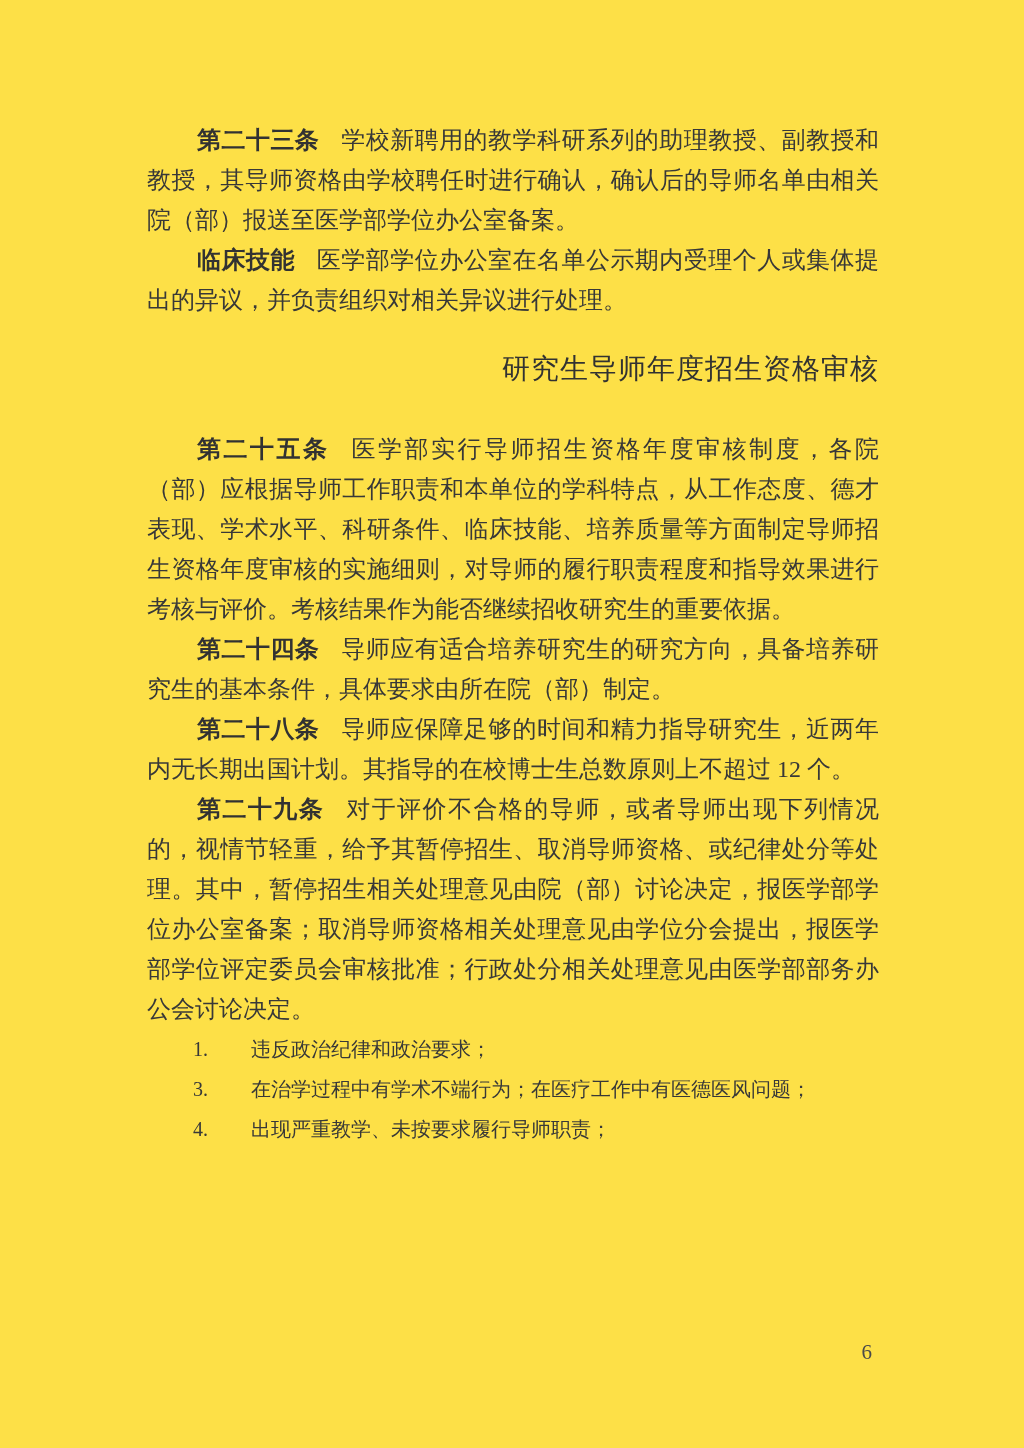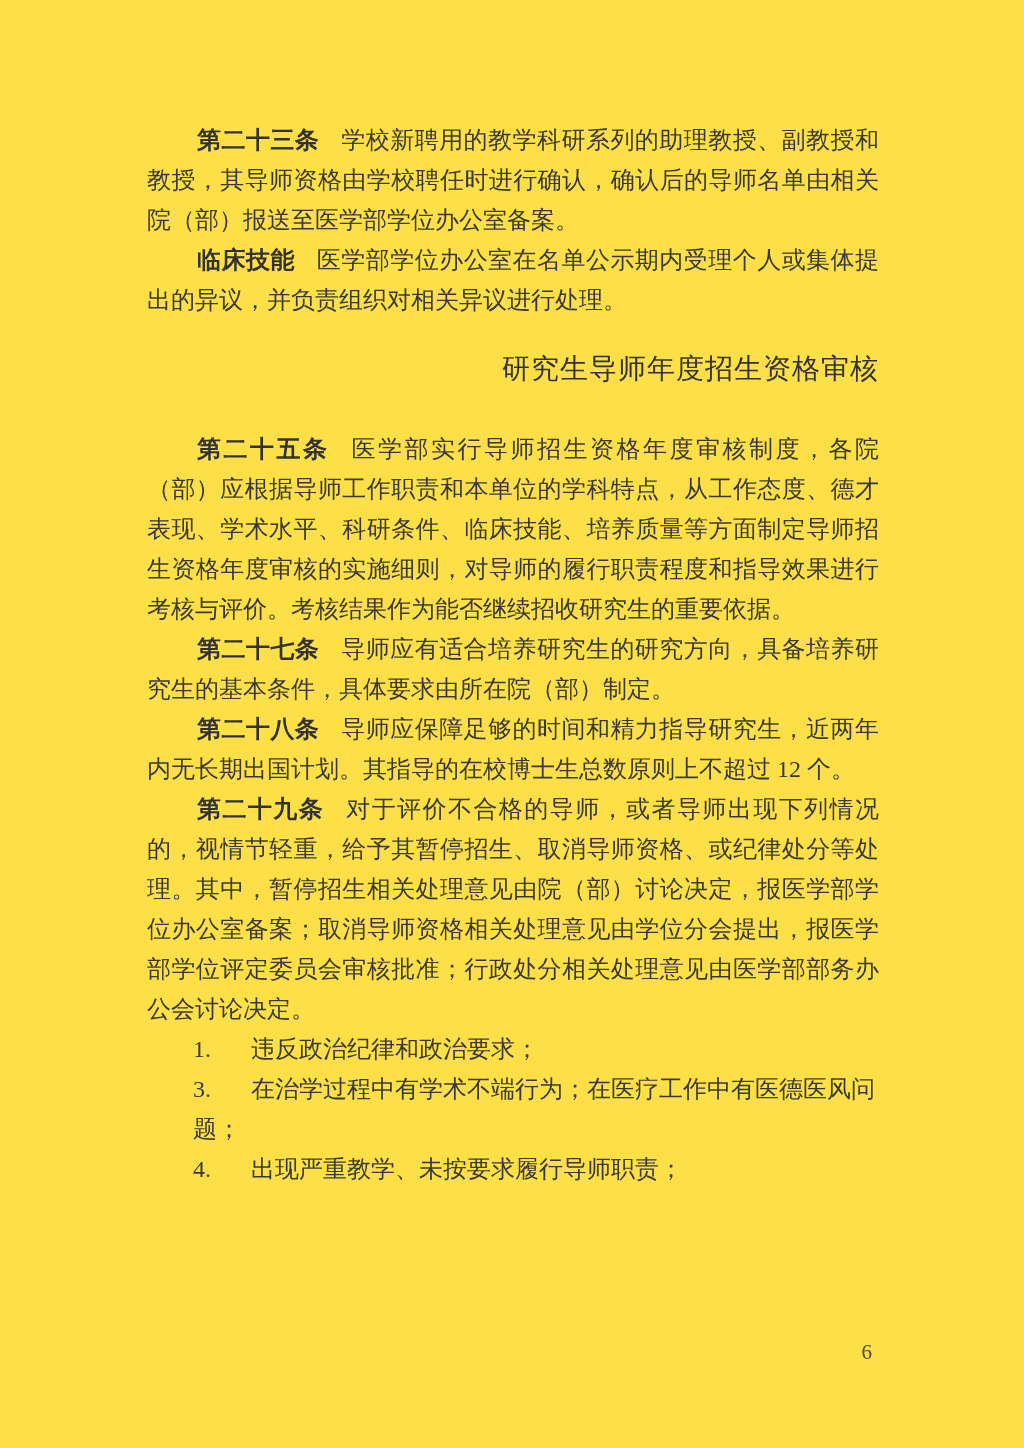--- a/index.html
+++ b/index.html
@@ -42,21 +42,21 @@
     text-align: right;
     color: #323232;
     letter-spacing: 1px;
   }
   .clause-list {
     list-style: none;
     margin: 0;
     padding: 0;
   }
   .clause {
-    font-size: 24px;
+    font-size: 20px;
     line-height: 40px;
     padding-left: 46px;
     text-align: left;
   }
   .clause-num {
     display: inline-block;
     width: 58px;
   }
   .page-number {
     position: absolute;
@@ -75,21 +75,21 @@
 
     <p class="para"><span class="art-num">第二十三条</span><span>学校新聘用的教学科研系列的助理教授、副教授和教授，其导师资格由学校聘任时进行确认，确认后的导师名单由相关院（部）报送至医学部学位办公室备案。</span></p>
 
     <p class="para"><span class="art-num">临床技能</span><span>医学部学位办公室在名单公示期内受理个人或集体提出的异议，并负责组织对相关异议进行处理。</span></p>
 
     <h2 class="section-heading">研究生导师年度招生资格审核</h2>
 
     <p class="para"><span class="art-num">第二十五条</span><span>医学部实行导师招生资格年度审核制度，各院（部）应根据导师工作职责和本单位的学科特点，从工作态度、德才表现、学术水平、科研条件、临床技能、培养质量等方面制定导师招生资格年度审核的实施细则，对导师的履行职责程度和指导效果进行考核与评价。考核结果作为能否继续招收研究生的重要依据。</span></p>
 
 
-    <p class="para"><span class="art-num">第二十七条</span><span>导师应有适合培养研究生的研究方向，具备培养研究生的基本条件，具体要求由所在院（部）制定。</span></p>
+    <p class="para"><span class="art-num">第二十四条</span><span>导师应有适合培养研究生的研究方向，具备培养研究生的基本条件，具体要求由所在院（部）制定。</span></p>
 
     <p class="para"><span class="art-num">第二十八条</span><span>导师应保障足够的时间和精力指导研究生，近两年内无长期出国计划。其指导的在校博士生总数原则上不超过 12 个。</span></p>
 
     <p class="para"><span class="art-num">第二十九条</span><span>对于评价不合格的导师，或者导师出现下列情况的，视情节轻重，给予其暂停招生、取消导师资格、或纪律处分等处理。其中，暂停招生相关处理意见由院（部）讨论决定，报医学部学位办公室备案；取消导师资格相关处理意见由学位分会提出，报医学部学位评定委员会审核批准；行政处分相关处理意见由医学部部务办公会讨论决定。</span></p>
 
     <ol class="clause-list">
       <li class="clause"><span class="clause-num">1.</span><span>违反政治纪律和政治要求；</span></li>
       <li class="clause"><span class="clause-num">3.</span><span>在治学过程中有学术不端行为；在医疗工作中有医德医风问题；</span></li>
       <li class="clause"><span class="clause-num">4.</span><span>出现严重教学、未按要求履行导师职责；</span></li>
     </ol>

